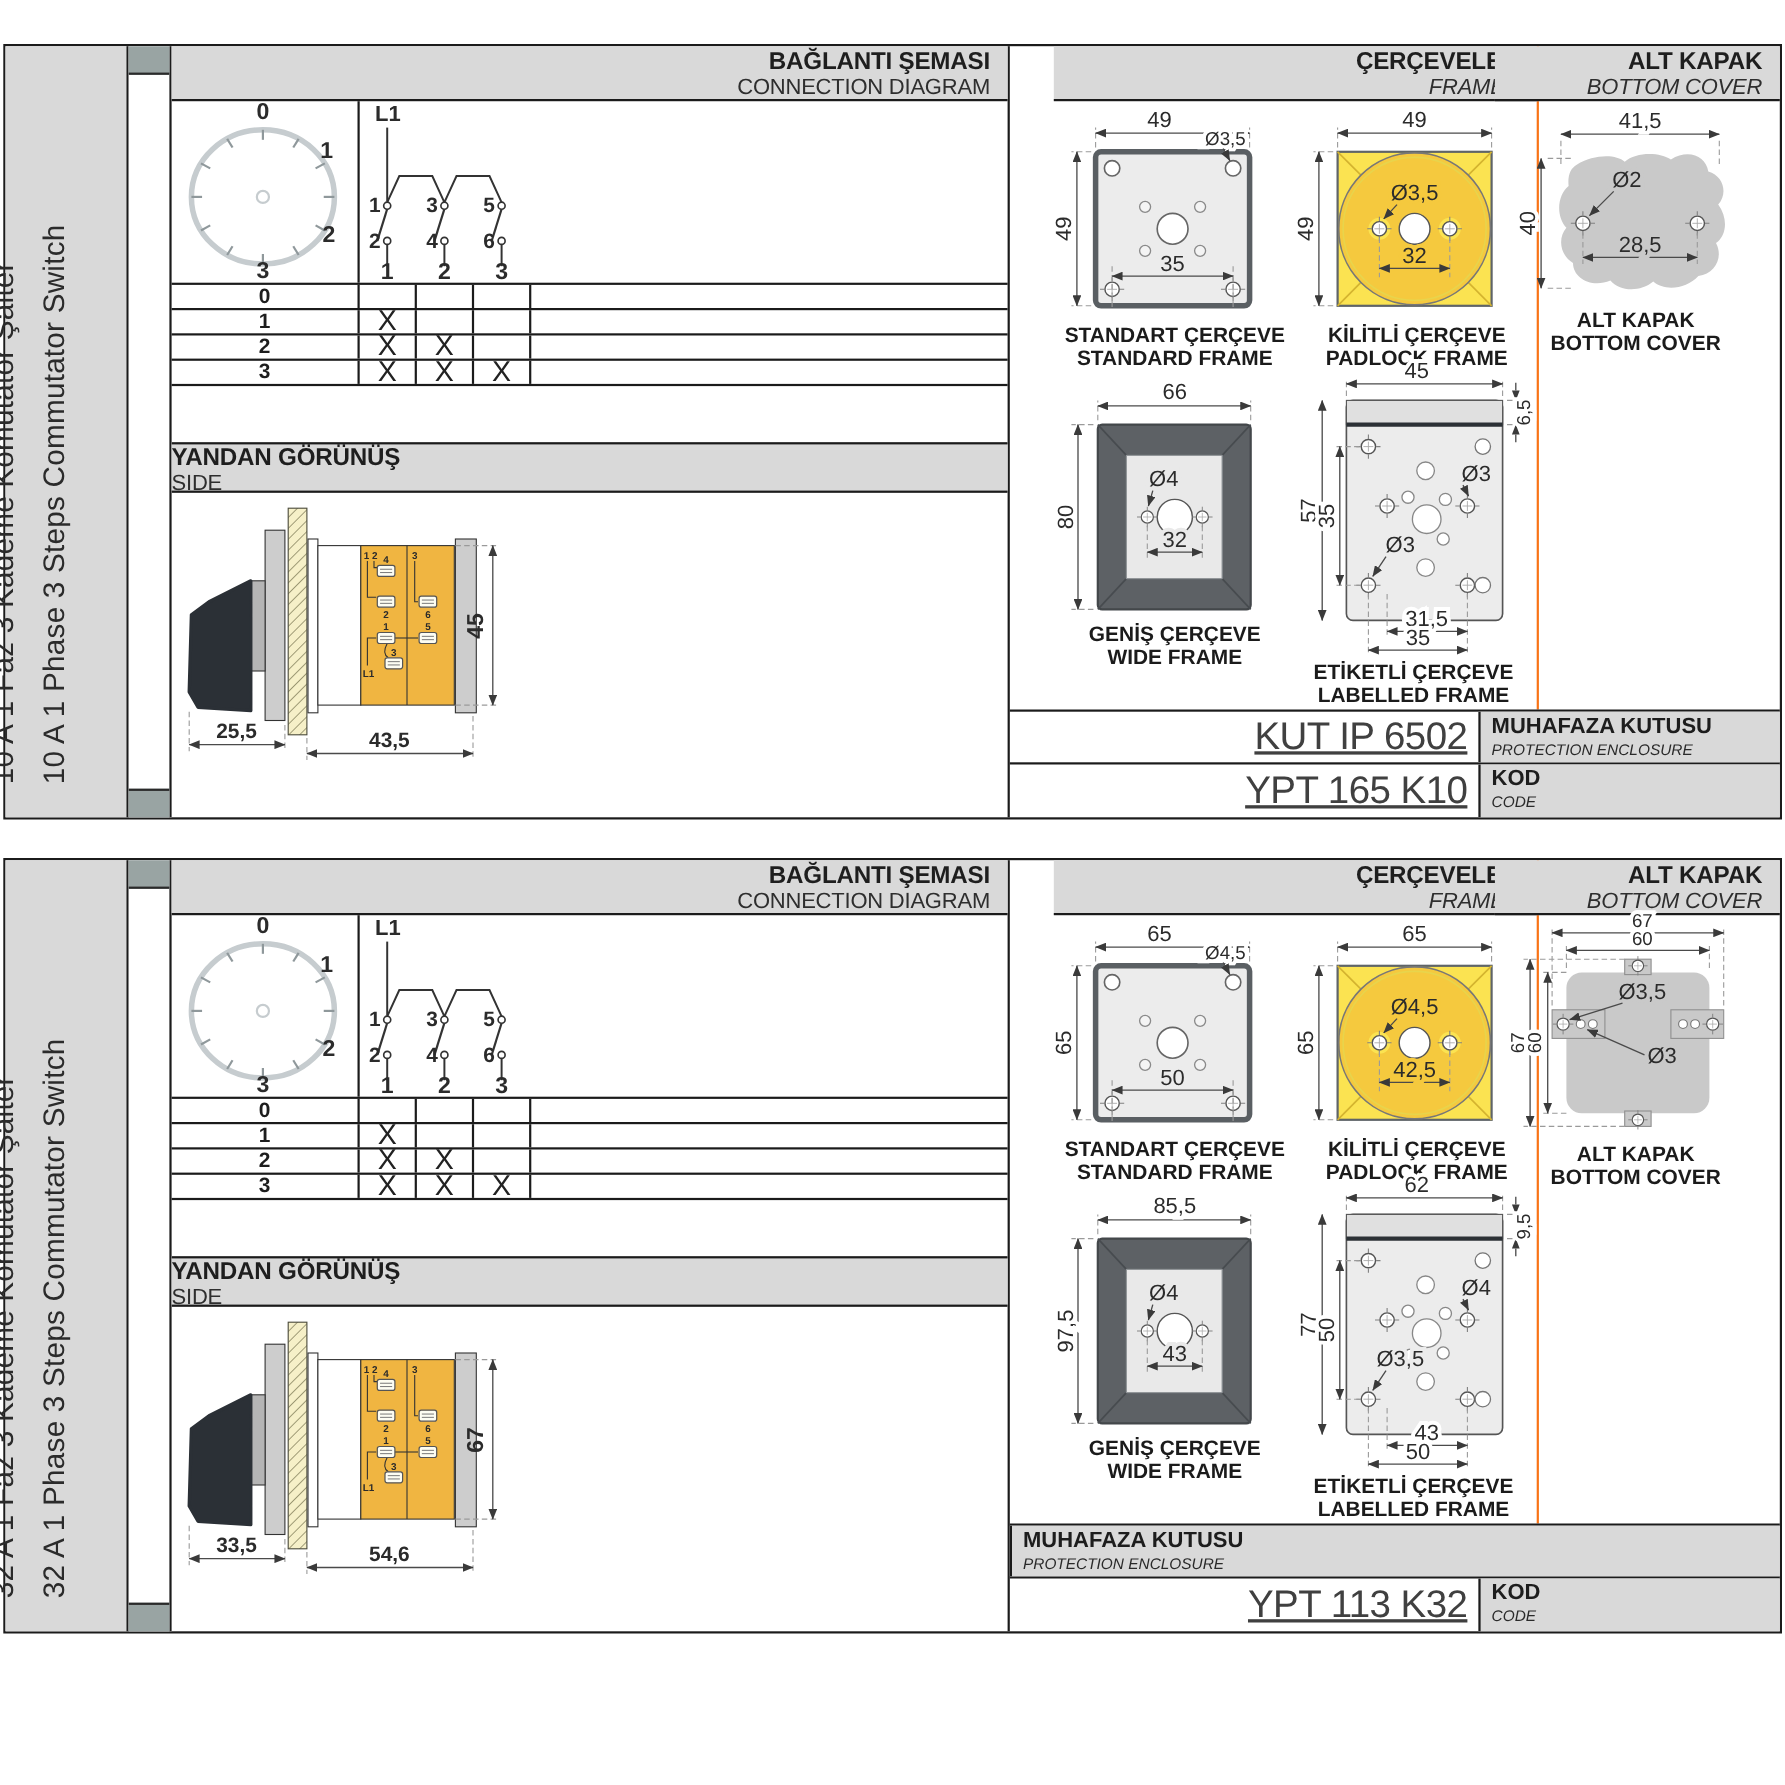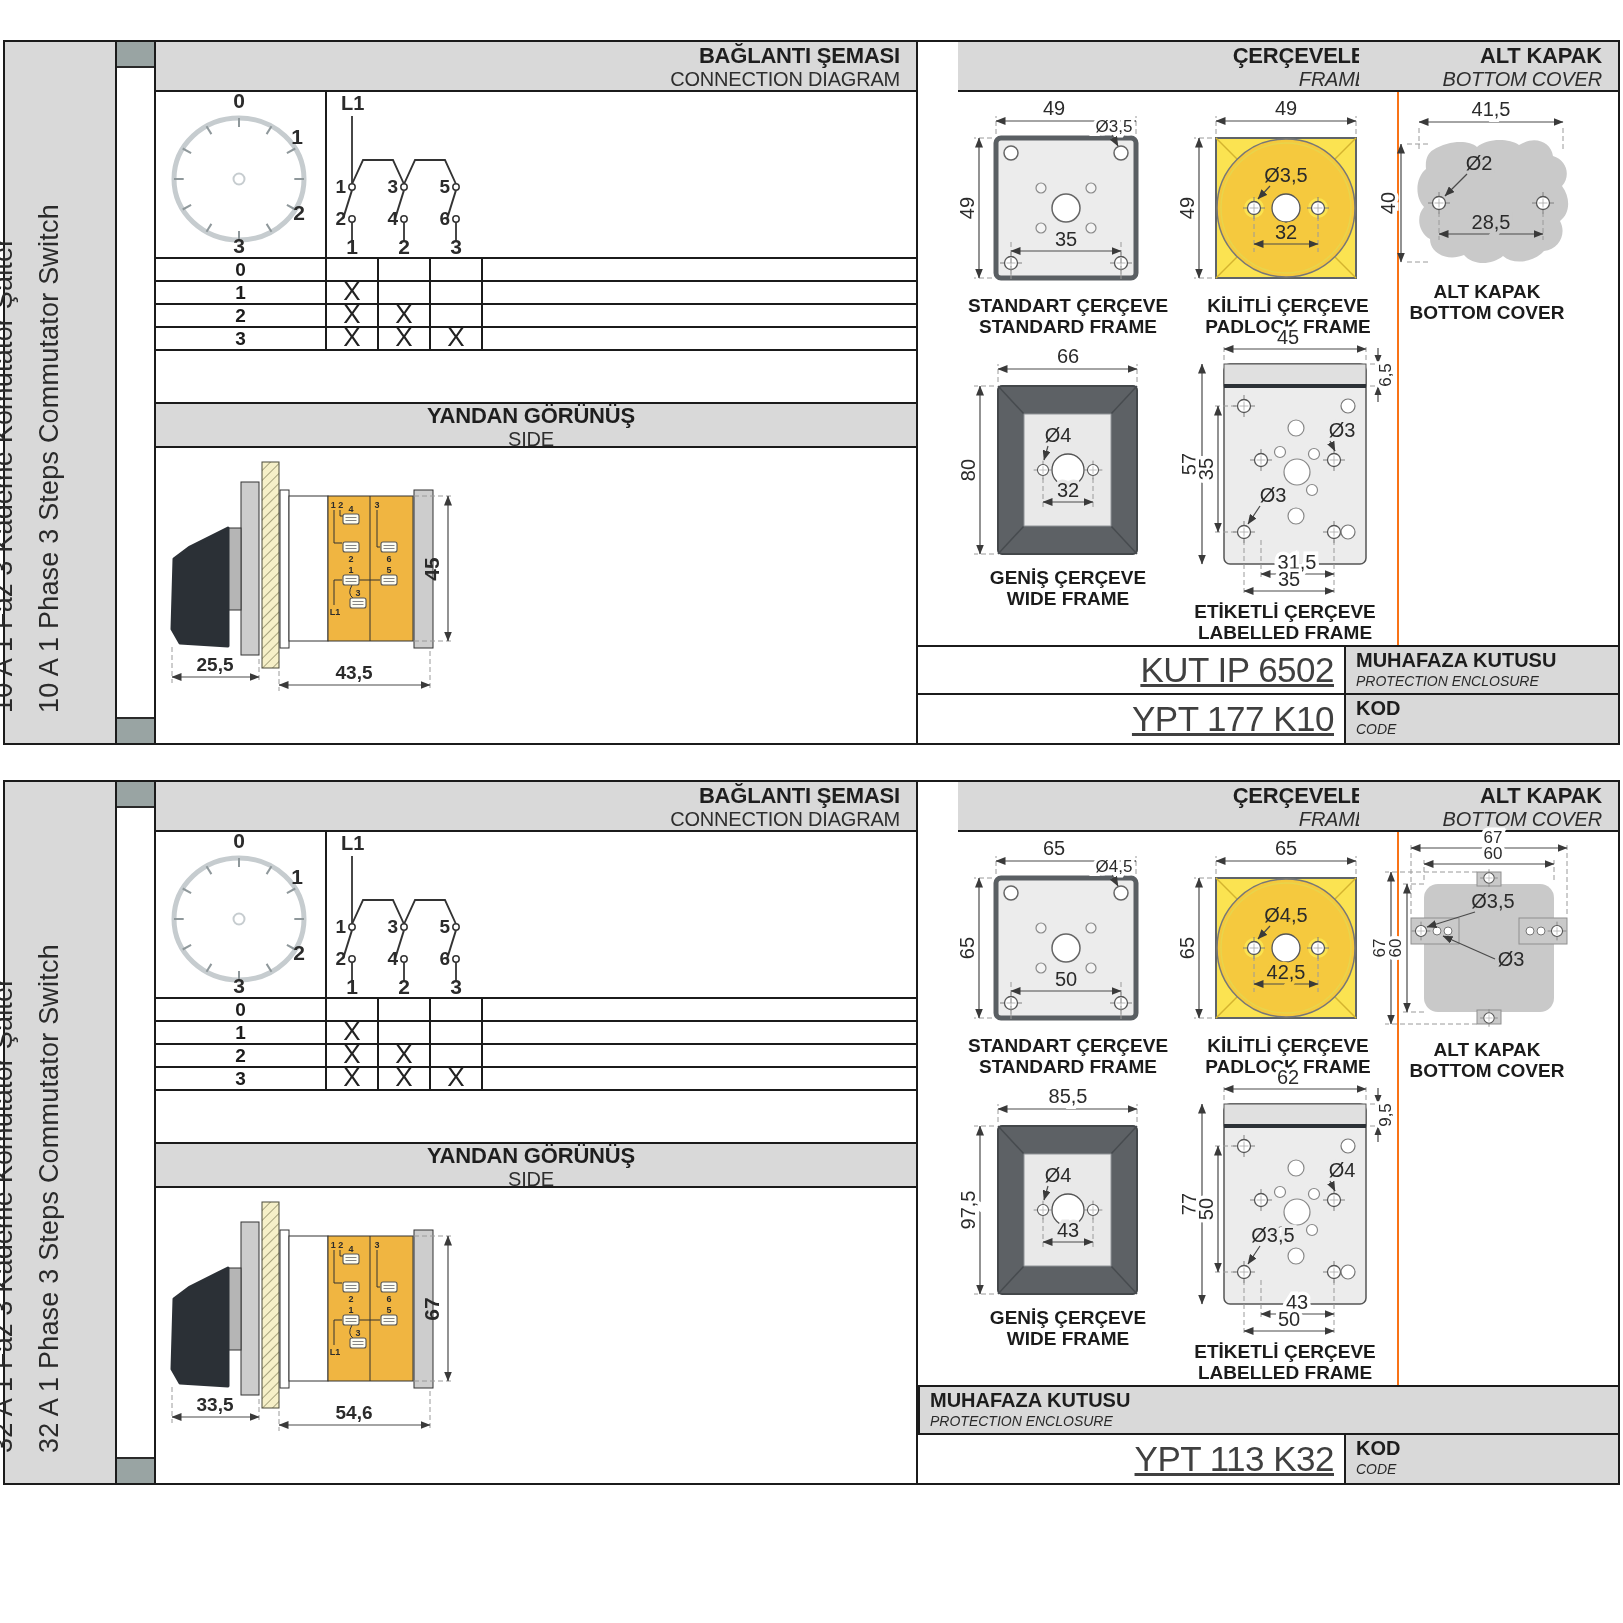--- a/index.html
+++ b/index.html
@@ -37,21 +37,21 @@
   .strow{display:flex;height:23px;border-bottom:2px solid #1b1b1b;box-sizing:border-box;}
   .strow:first-child{border-top:2px solid #1b1b1b;height:25px;}
   .stlabel{width:171px;border-right:2px solid #1b1b1b;box-sizing:border-box;text-align:center;
            font-weight:bold;font-size:19px;line-height:21px;}
   .stcell{width:52px;border-right:2px solid #1b1b1b;box-sizing:border-box;text-align:center;
           font-size:26px;line-height:19px;font-weight:400;color:#222;overflow:visible;}
   .stfill{flex:1;}
   
   .sidehdr{position:absolute;left:0;top:360px;width:100%;height:46px;background:#d9d9d9;
            border-top:2px solid #1b1b1b;border-bottom:2px solid #1b1b1b;box-sizing:border-box;
-           text-align:center;padding:0 10px 0 0;}
+           text-align:left;padding:0 10px 0 0;}
   .sidesvg{position:absolute;left:12px;top:413px;}
   
   .fig{position:absolute;display:flex;flex-direction:column;align-items:center;}
   .figcap{font-weight:bold;font-size:19px;line-height:21px;text-align:center;color:#1b1b1b;margin-top:3px;width:100%;}
   .fig-standard{left:4px;top:52px;width:212px;}
   .fig-padlock{left:224px;top:52px;width:212px;}
   .fig-wide{left:4px;top:308px;width:212px;}
   .fig-labelled{left:218px;top:292px;width:218px;}
   .fig-cover1{left:14px;top:58px;width:228px;}
   .fig-cover2{left:10px;top:50px;width:236px;}
@@ -452,21 +452,21 @@
 
   <div class="codes">
     <div class="crow">
       <div class="cval">KUT IP 6502</div>
       <div class="clab">
         <div class="clab-tr">MUHAFAZA KUTUSU</div>
         <div class="clab-en">PROTECTION ENCLOSURE</div>
       </div>
     </div>
     <div class="crow r2">
-      <div class="cval">YPT 177 K10</div>
+      <div class="cval">YPT 165 K10</div>
       <div class="clab">
         <div class="clab-tr">KOD</div>
         <div class="clab-en">CODE</div>
       </div>
     </div>
   </div>
 
 </div>
 
 <div class="block v1">

